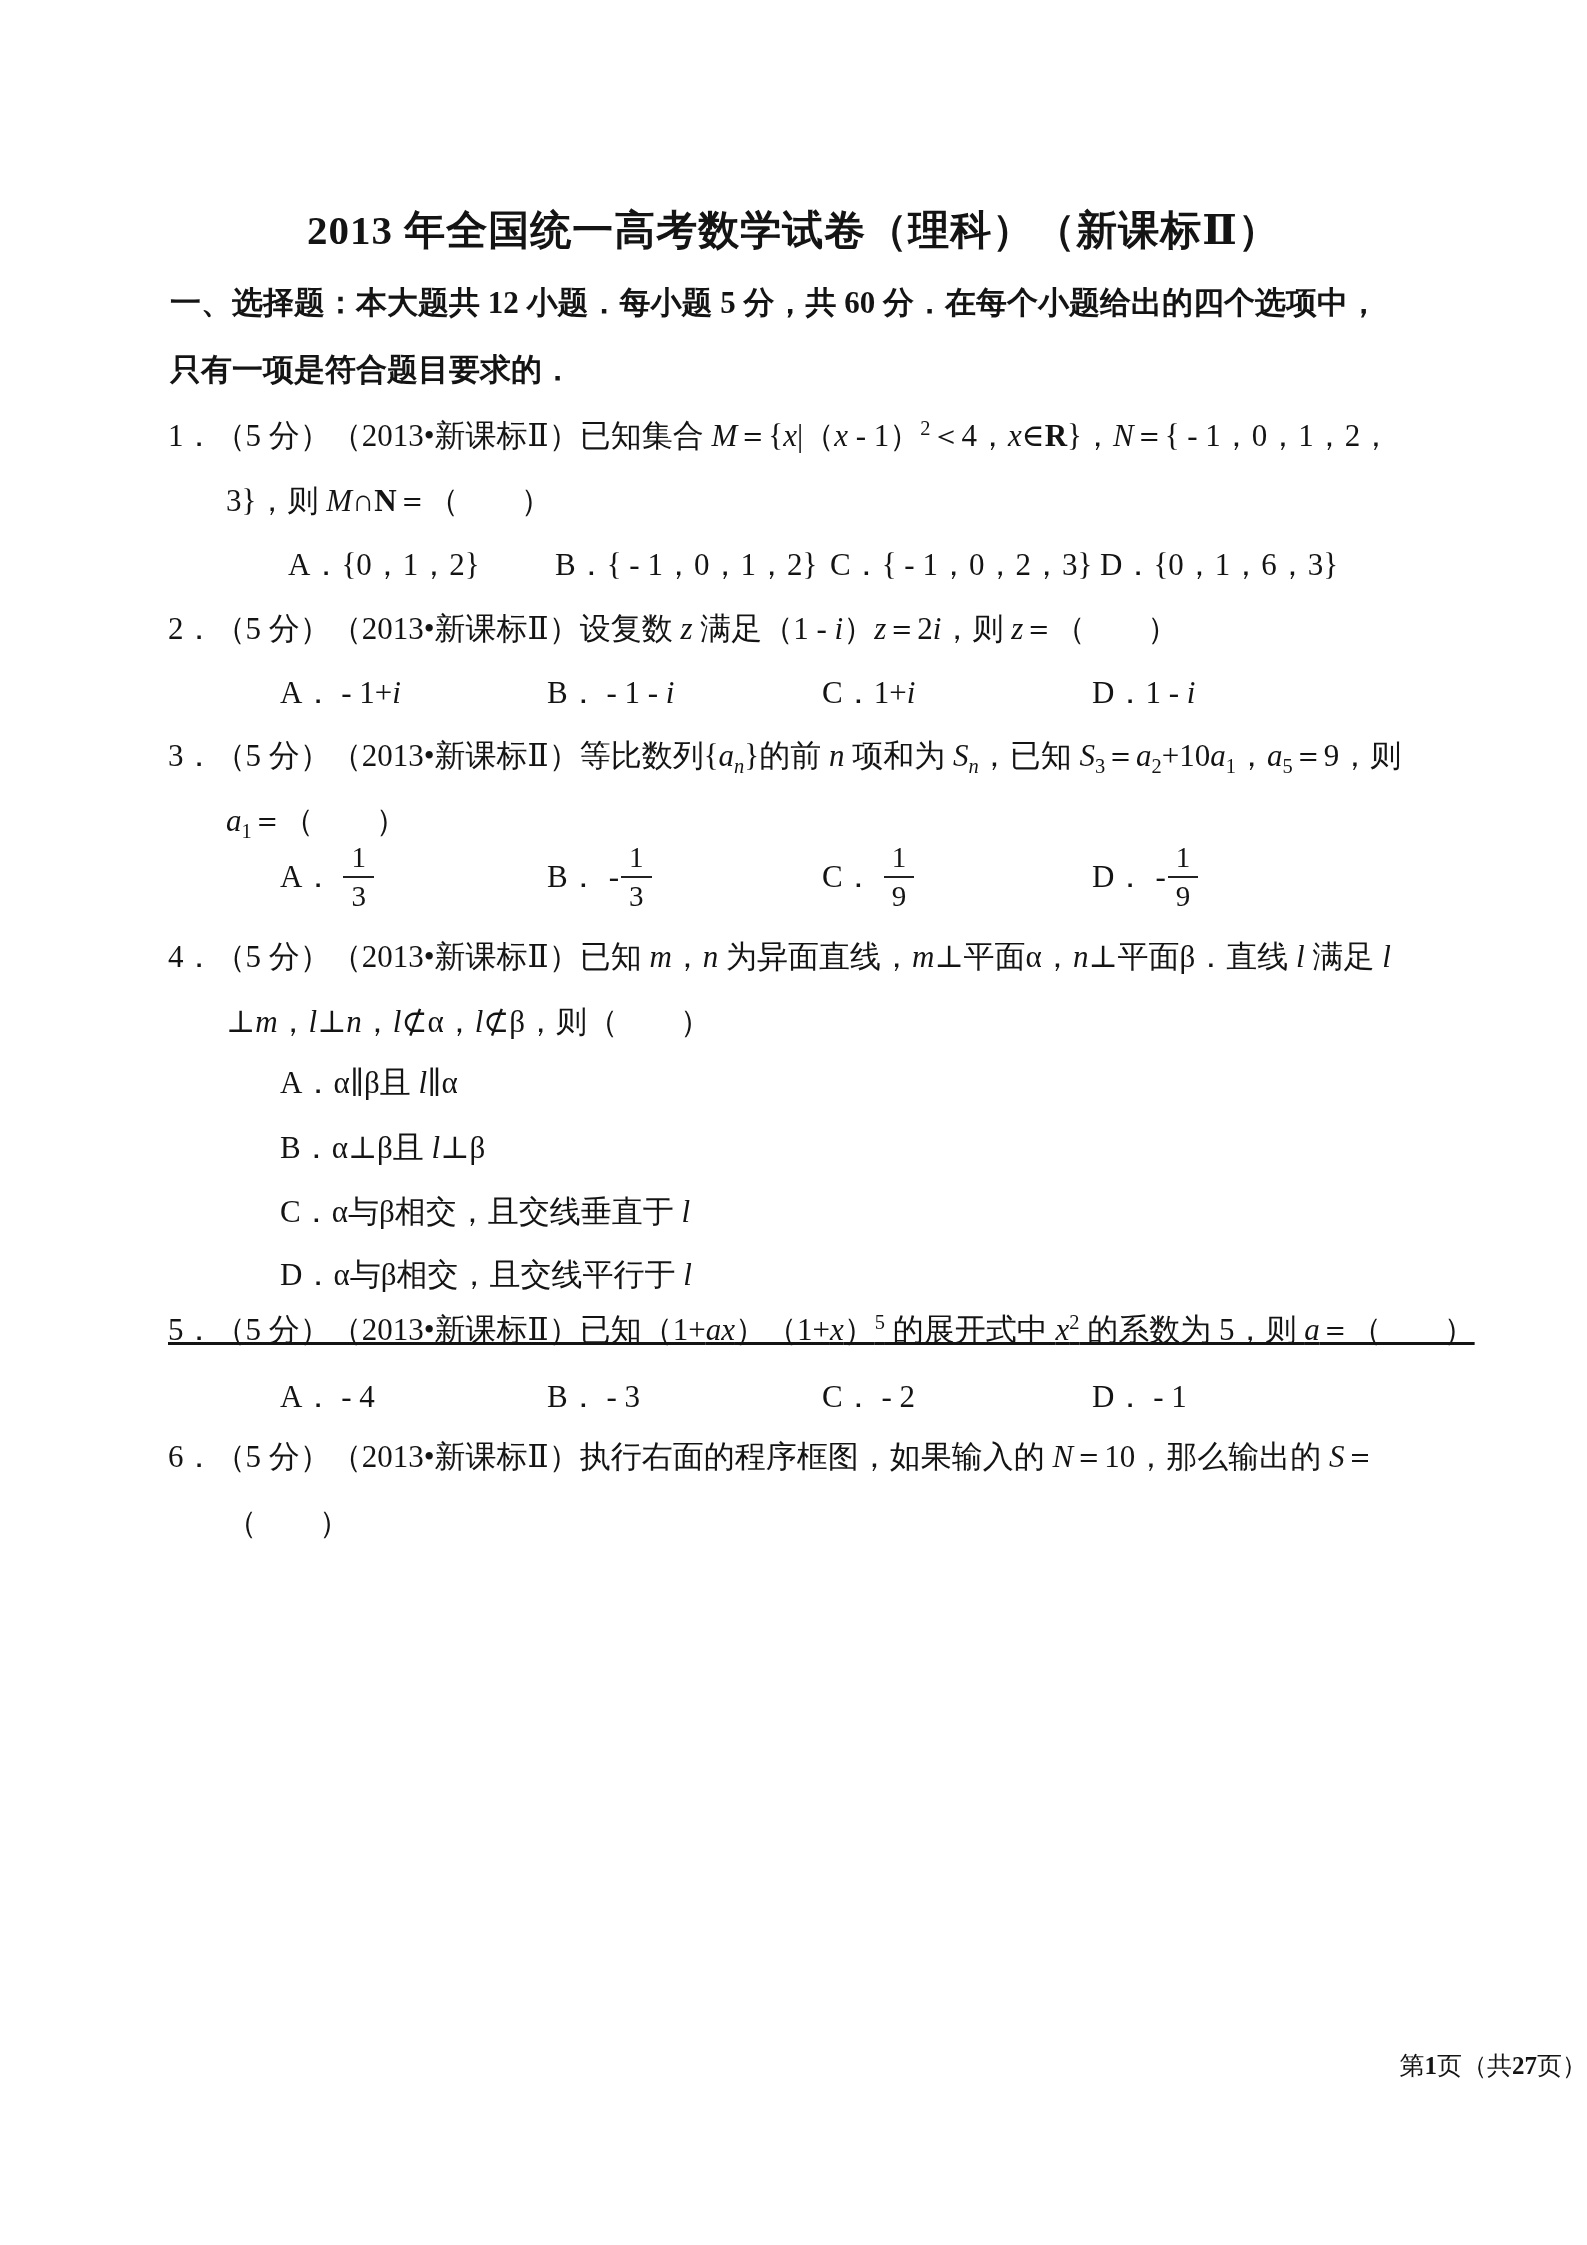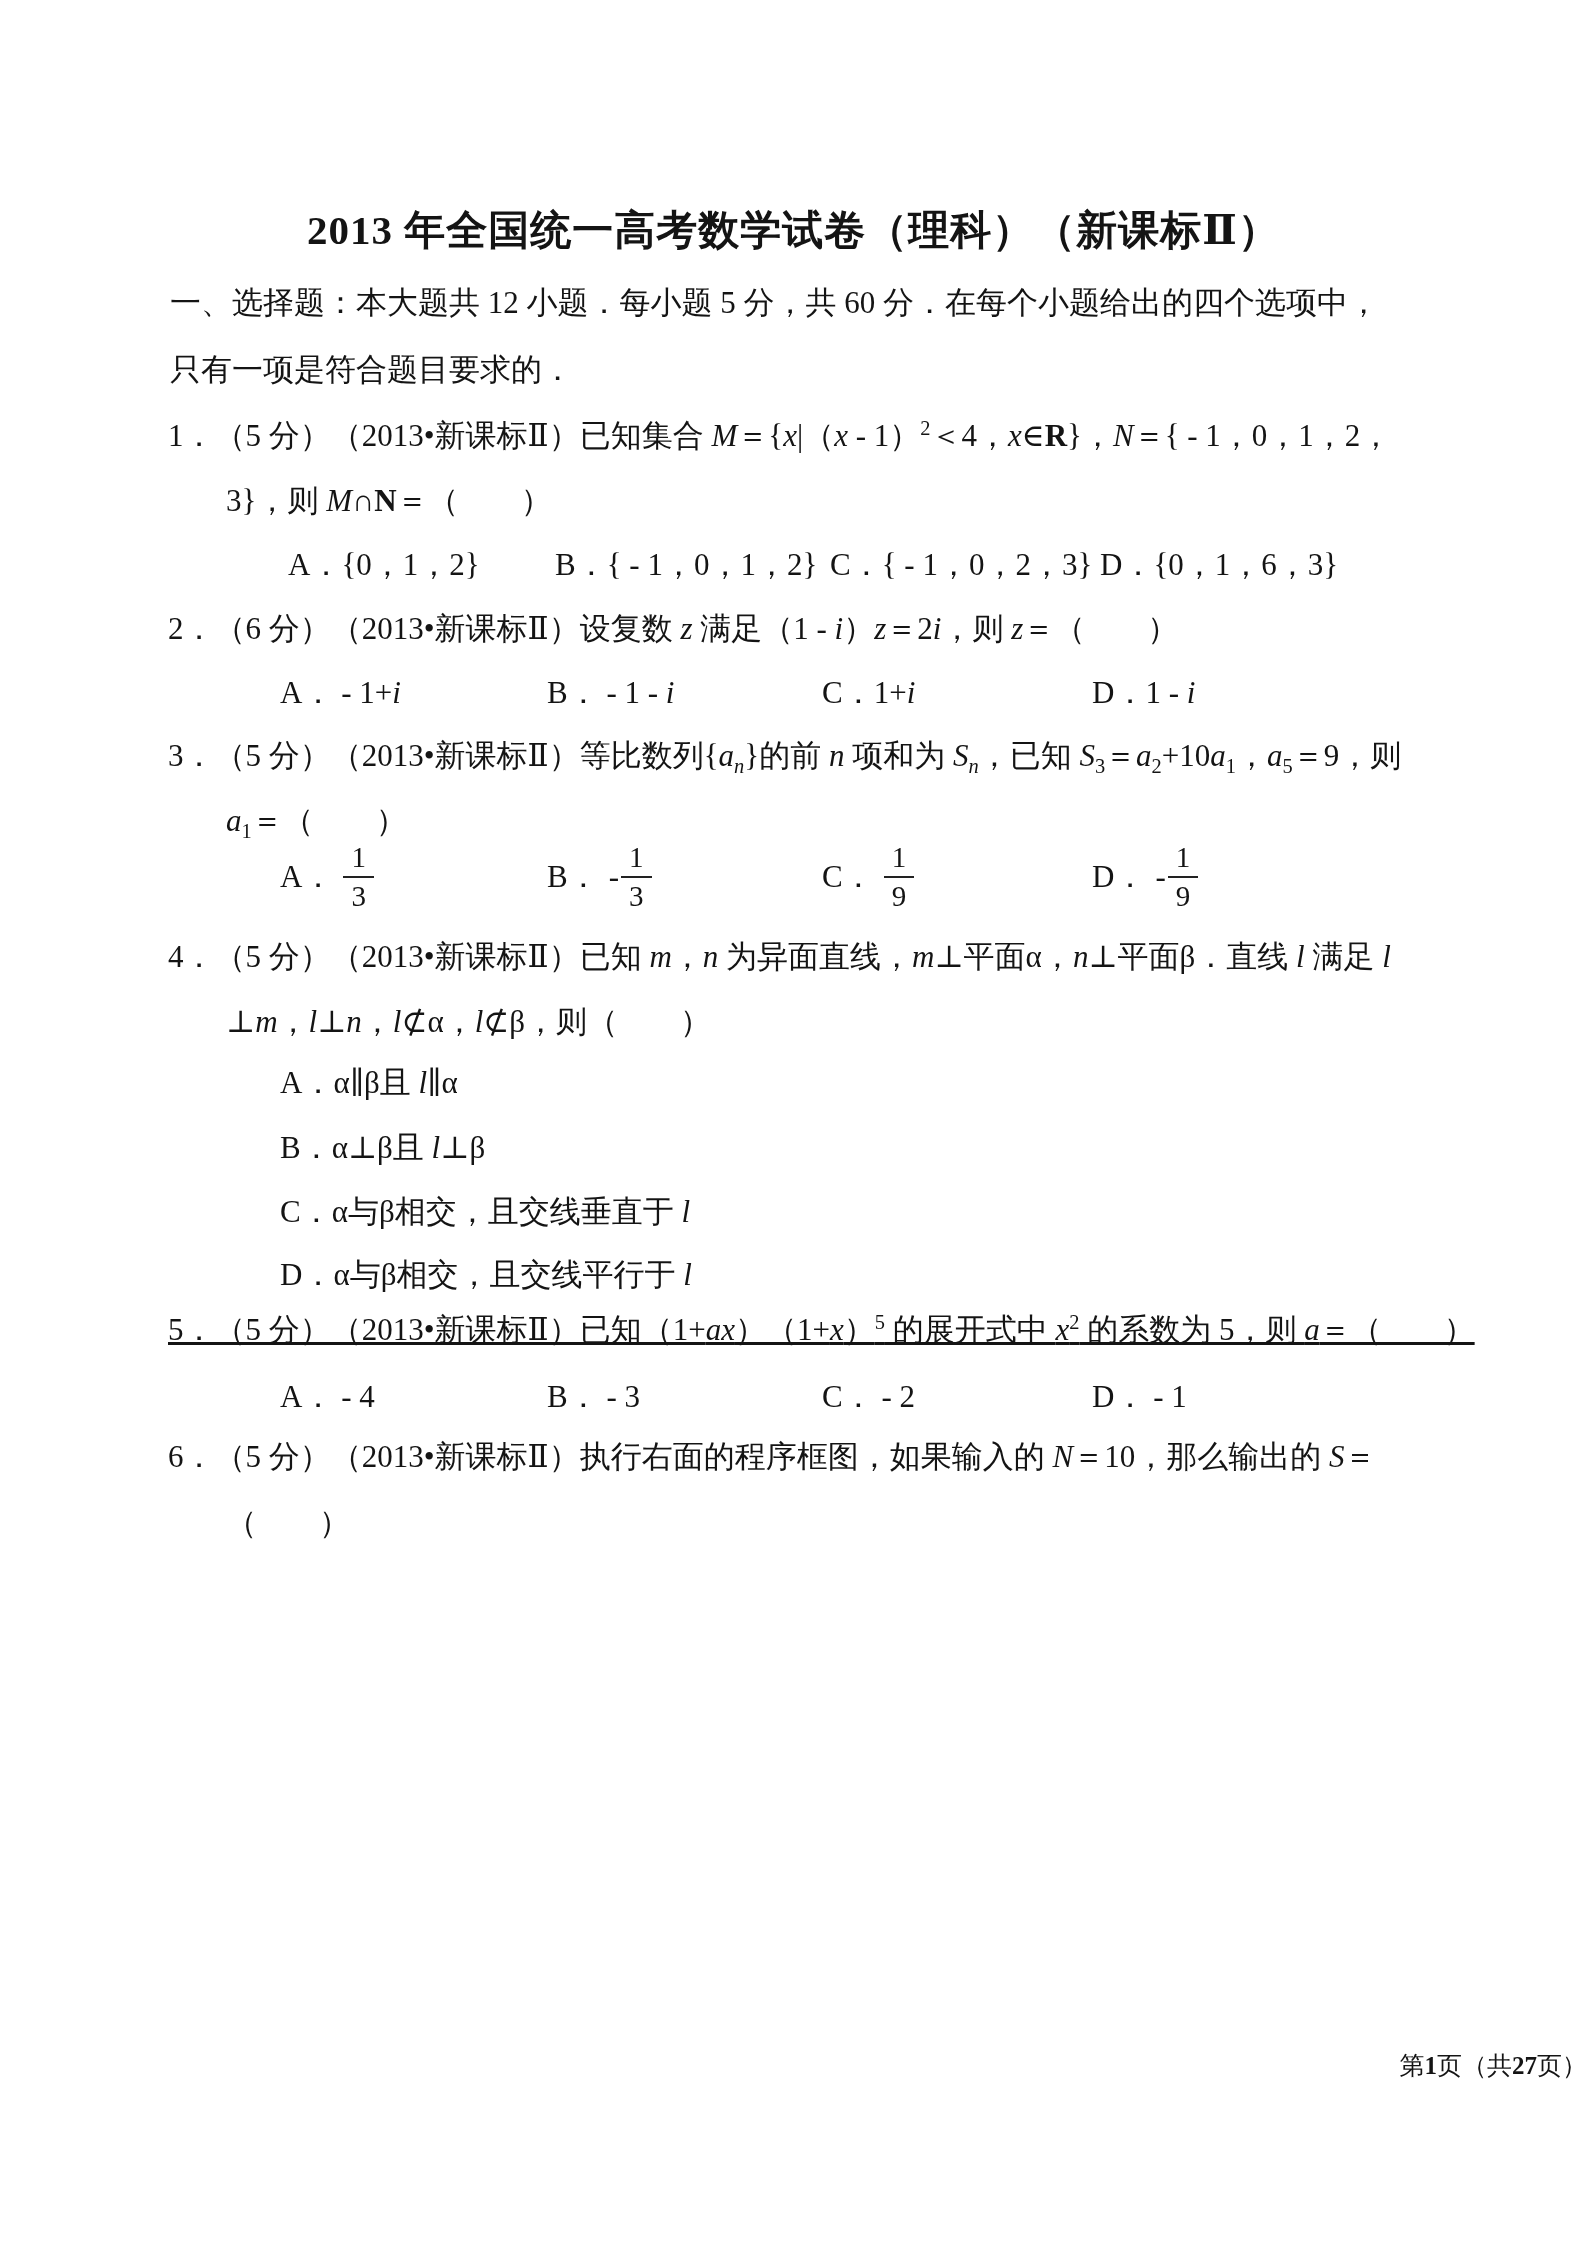--- a/index.html
+++ b/index.html
@@ -7,21 +7,21 @@
     width:1587px;height:2245px;background:#ffffff;position:relative;
     font-family:"Liberation Serif","DejaVu Serif",serif;
     color:#141414;overflow:hidden;
   }
   .line{position:absolute;white-space:nowrap;font-size:31px;line-height:1.25;}
   .bd{font-weight:bold;}
   .it{font-style:italic;}
   sup{font-size:0.66em;line-height:0;}
   sub{font-size:0.66em;line-height:0;}
   .title{left:0;width:1587px;text-align:center;font-size:41px;font-weight:bold;letter-spacing:1px;}
-  .sec{font-weight:normal;}
+  .sec{font-weight:bold;}
   .optcol{position:absolute;top:0;white-space:nowrap;}
   .c1{left:280px;} .c2{left:547px;} .c3{left:822px;} .c4{left:1092px;}
   .fopt{position:absolute;top:0;display:inline-flex;align-items:center;}
   .fopt .olabel{margin-right:10px;}
   .fsign{margin-right:2px;}
   .fsign:empty{display:none;}
   .frac{display:inline-block;text-align:center;font-size:29px;line-height:1.1;vertical-align:middle;}
   .frac .num{display:block;border-bottom:2px solid #222;padding:0 8px 2px;}
   .frac .den{display:block;padding-top:3px;}
   .footer{left:0;width:1587px;text-align:right;font-size:25px;}
@@ -36,21 +36,21 @@
 
 <div class="line" style="top:417px;left:168px;"><span>1．（5 分）（2013•新课标Ⅱ）已知集合 </span><span class="it">M</span><span>＝{</span><span class="it">x</span><span>|（</span><span class="it">x</span><span> - 1）</span><sup>2</sup><span>＜4，</span><span class="it">x</span><span>∈</span><span class="bd">R</span><span>}，</span><span class="it">N</span><span>＝{ - 1，0，1，2，</span></div>
 <div class="line" style="top:482px;left:226px;"><span>3}，则 </span><span class="it">M</span><span>∩</span><span class="bd">N</span><span>＝（　　）</span></div>
 <div class="line" style="top:546px;left:8px;width:1587px;height:42px;">
   <span class="optcol c1"><span>A．{0，1，2}</span></span>
   <span class="optcol c2"><span>B．{ - 1，0，1，2}</span></span>
   <span class="optcol c3"><span>C．{ - 1，0，2，3}</span></span>
   <span class="optcol c4"><span>D．{0，1，6，3}</span></span>
 </div>
 
-<div class="line" style="top:610px;left:168px;"><span>2．（6 分）（2013•新课标Ⅱ）设复数 </span><span class="it">z</span><span> 满足（1 - </span><span class="it">i</span><span>）</span><span class="it">z</span><span>＝2</span><span class="it">i</span><span>，则 </span><span class="it">z</span><span>＝（　　）</span></div>
+<div class="line" style="top:610px;left:168px;"><span>2．（5 分）（2013•新课标Ⅱ）设复数 </span><span class="it">z</span><span> 满足（1 - </span><span class="it">i</span><span>）</span><span class="it">z</span><span>＝2</span><span class="it">i</span><span>，则 </span><span class="it">z</span><span>＝（　　）</span></div>
 <div class="line" style="top:674px;left:0;width:1587px;height:42px;padding-left:36px;">
   <span class="optcol c1"><span>A． - 1+</span><span class="it">i</span></span>
   <span class="optcol c2"><span>B． - 1 - </span><span class="it">i</span></span>
   <span class="optcol c3"><span>C．1+</span><span class="it">i</span></span>
   <span class="optcol c4"><span>D．1 - </span><span class="it">i</span></span>
 </div>
 
 <div class="line" style="top:737px;left:168px;"><span>3．（5 分）（2013•新课标Ⅱ）等比数列{</span><span class="it">a</span><sub class="it">n</sub><span>}的前 </span><span class="it">n</span><span> 项和为 </span><span class="it">S</span><sub class="it">n</sub><span>，已知 </span><span class="it">S</span><sub>3</sub><span>＝</span><span class="it">a</span><sub>2</sub><span>+10</span><span class="it">a</span><sub>1</sub><span>，</span><span class="it">a</span><sub>5</sub><span>＝9，则</span></div>
 <div class="line" style="top:802px;left:226px;"><span class="it">a</span><sub>1</sub><span>＝（　　）</span></div>
 <div class="line" style="top:842px;left:0;width:1587px;height:92px;">

